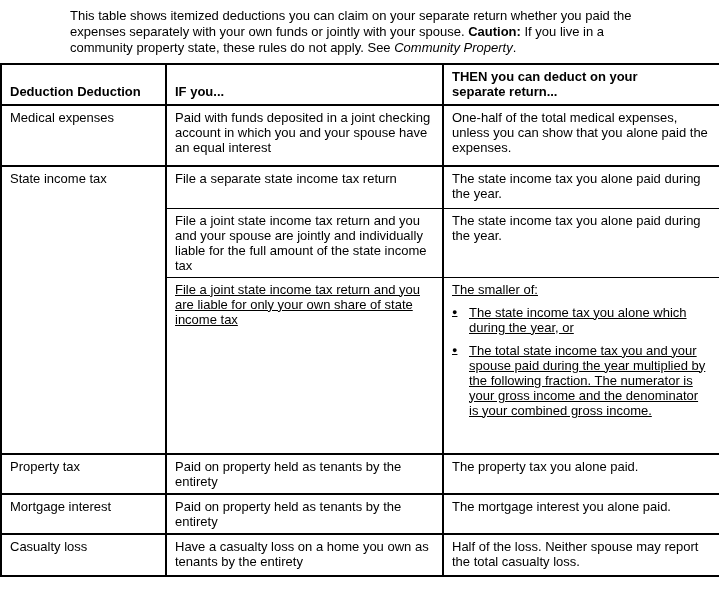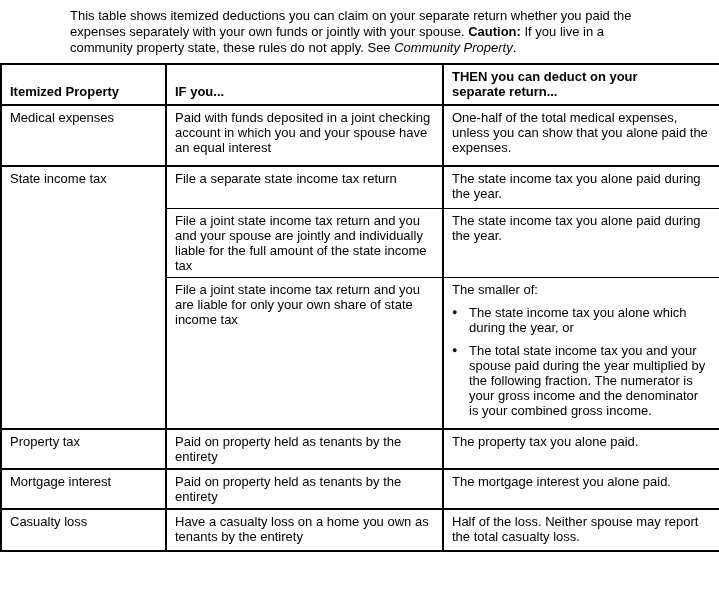--- a/index.html
+++ b/index.html
@@ -44,21 +44,21 @@
     padding: 4px 8px 4px 8px;
     overflow: hidden;
   }
   th { font-weight: bold; vertical-align: bottom; padding-bottom: 5px; }
   th .then-head { max-width: 206px; }
 
   tr.r-header   { height: 41px; }
   tr.r-medical  { height: 61px; }
   tr.r-state-1  { height: 42px; }
   tr.r-state-2  { height: 68px; }
-  tr.r-state-3  { height: 152px; }
+  tr.r-state-3  { height: 177px; text-decoration: underline; }
   tr.r-property { height: 38px; }
   tr.r-mortgage { height: 30px; }
   tr.r-casualty { height: 42px; }
 
   
   tr.r-state-1 td.cond { border-bottom-width: 1px; }
   tr.r-state-2 td.cond { border-top-width: 1px; border-bottom-width: 1px; }
   tr.r-state-3 td.cond { border-top-width: 1px; }
 
   .bullet-item { display: flex; margin-top: 8px; }
@@ -77,21 +77,21 @@
   <p class="intro"><span>This table shows itemized deductions you can claim on your separate return whether you paid the expenses separately with your own funds or jointly with your spouse. </span><span class="bold">Caution:</span><span> If you live in a community property state, these rules do not apply. See </span><span class="ital">Community Property</span><span>.</span></p>
 
   <table class="deductions">
     <colgroup>
       <col class="c1">
         <col class="c2">
         <col class="c3">
     </colgroup>
     <thead>
       <tr class="r-header">
-        <th>Itemized Property</th>
+        <th>Deduction Deduction</th>
         <th>IF you...</th>
         <th>
           <div class="then-head">THEN you can deduct on your separate return...</div>
         </th>
       </tr>
     </thead>
     <tbody>
       <tr class="r-medical">
         <td>Medical expenses</td>
         <td>Paid with funds deposited in a joint checking account in which you and your spouse have an equal interest</td>

